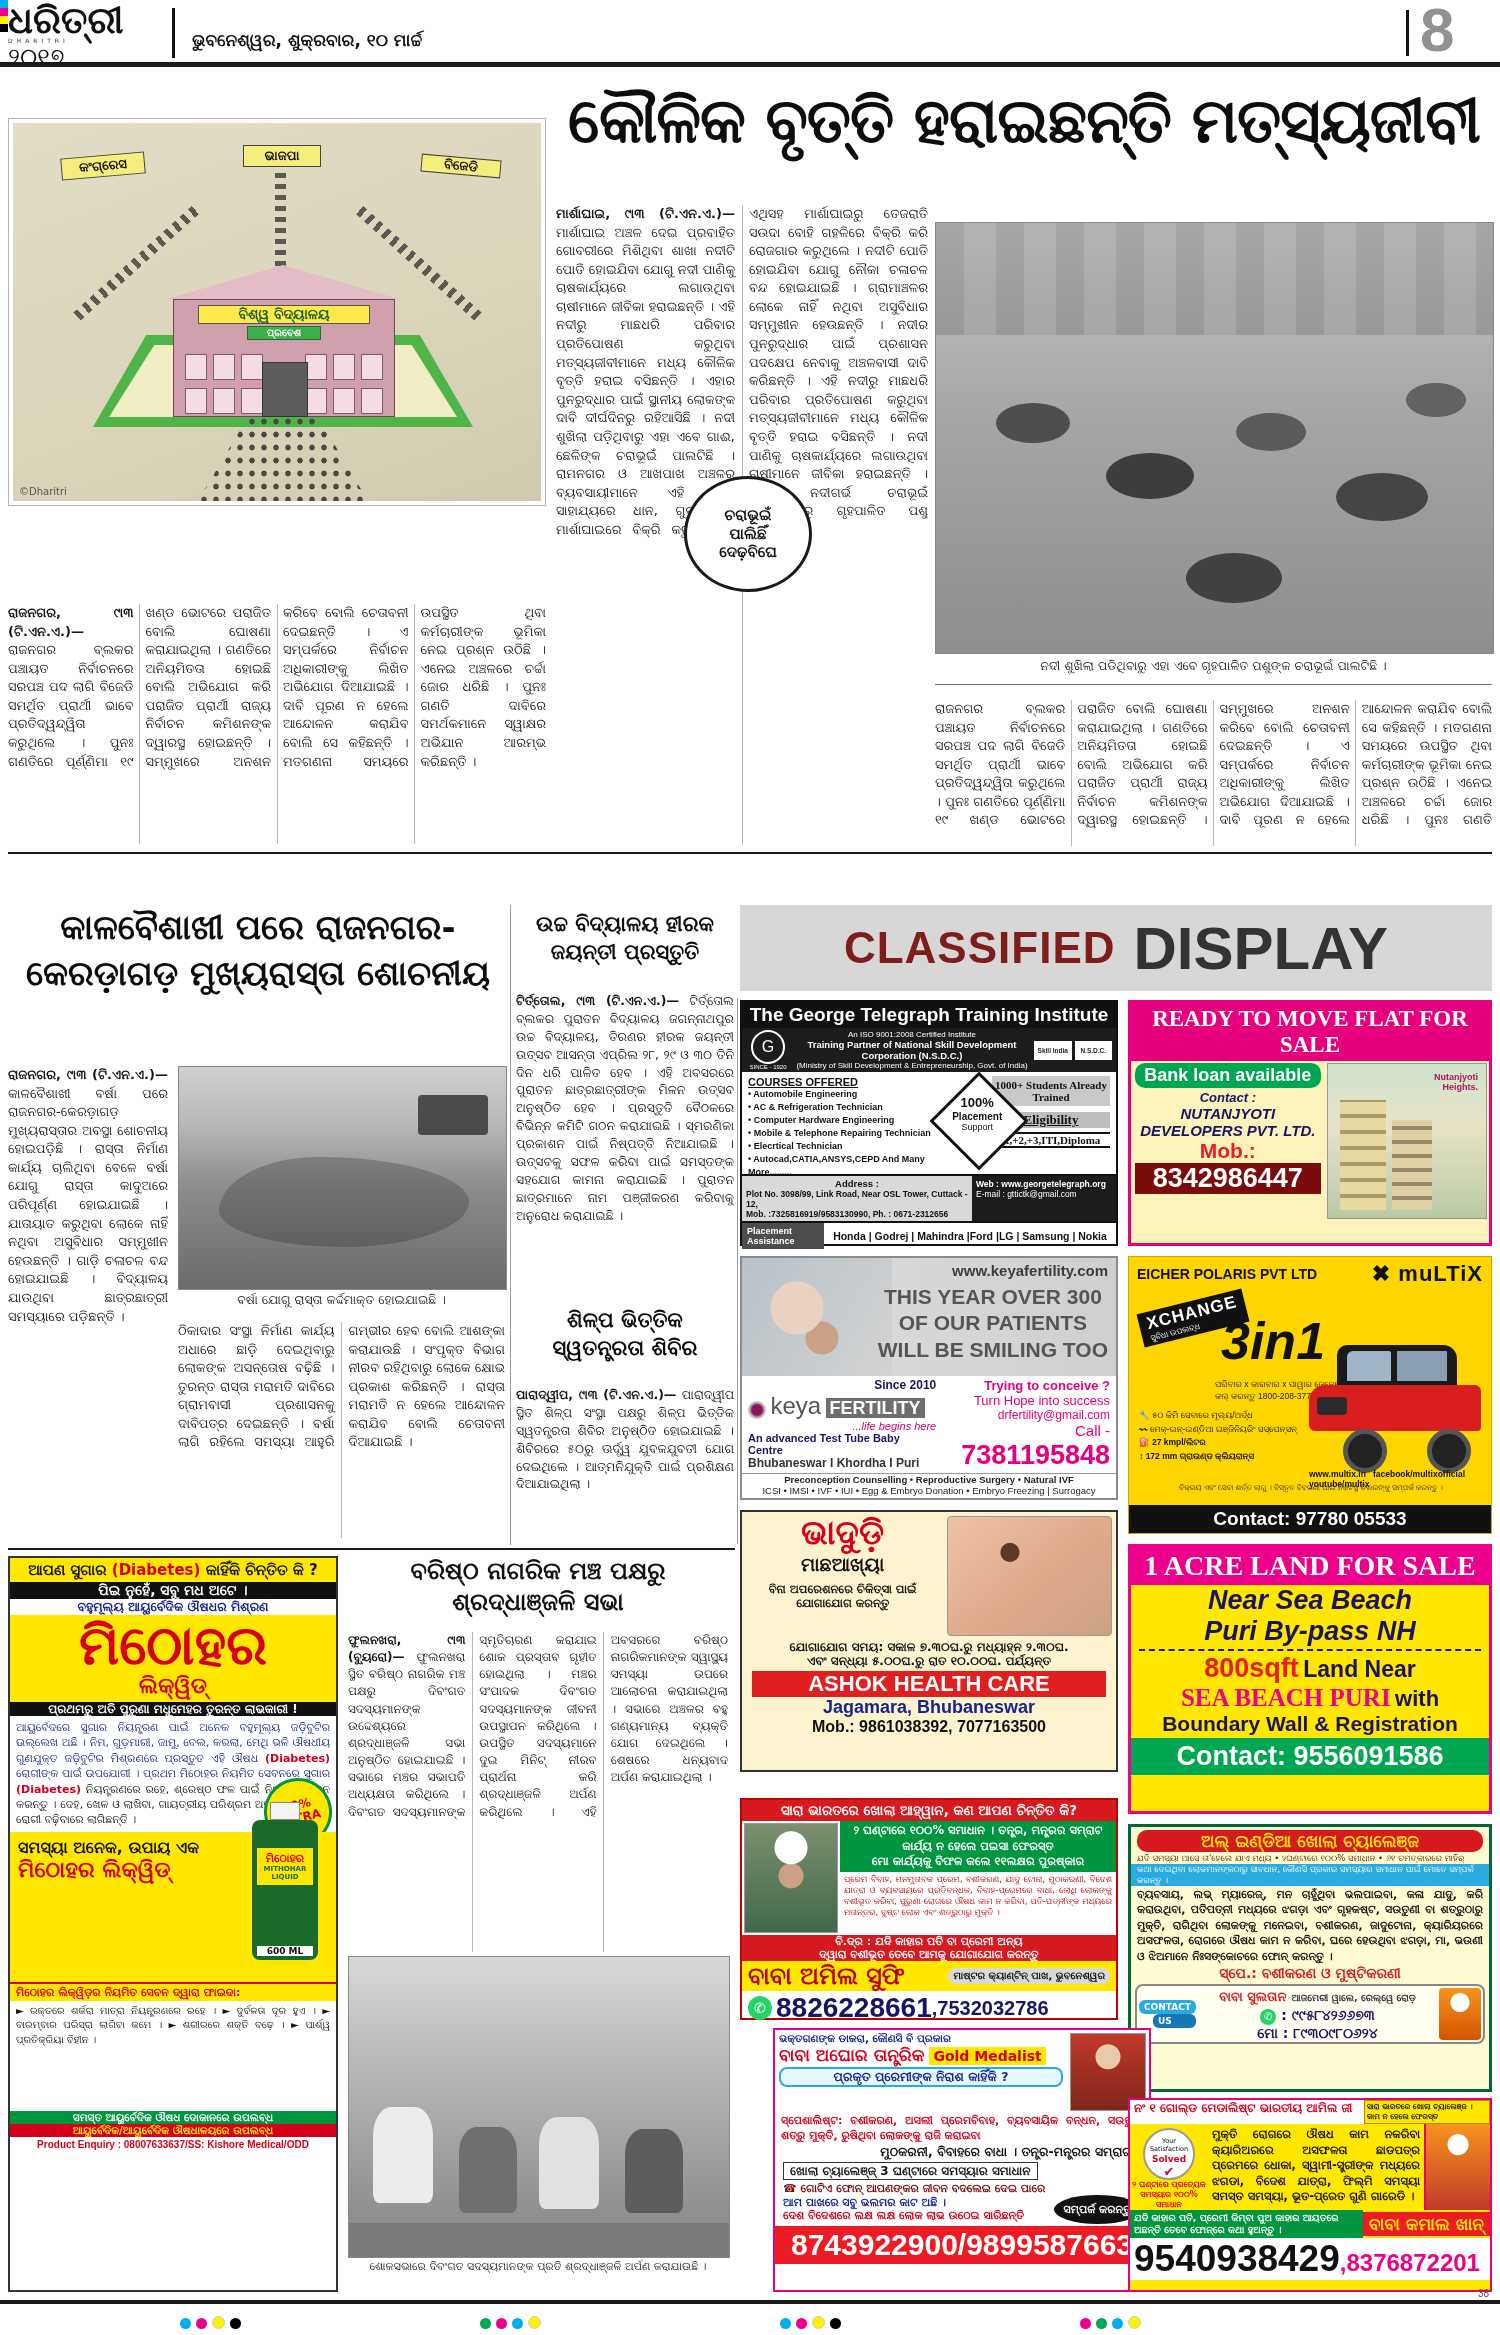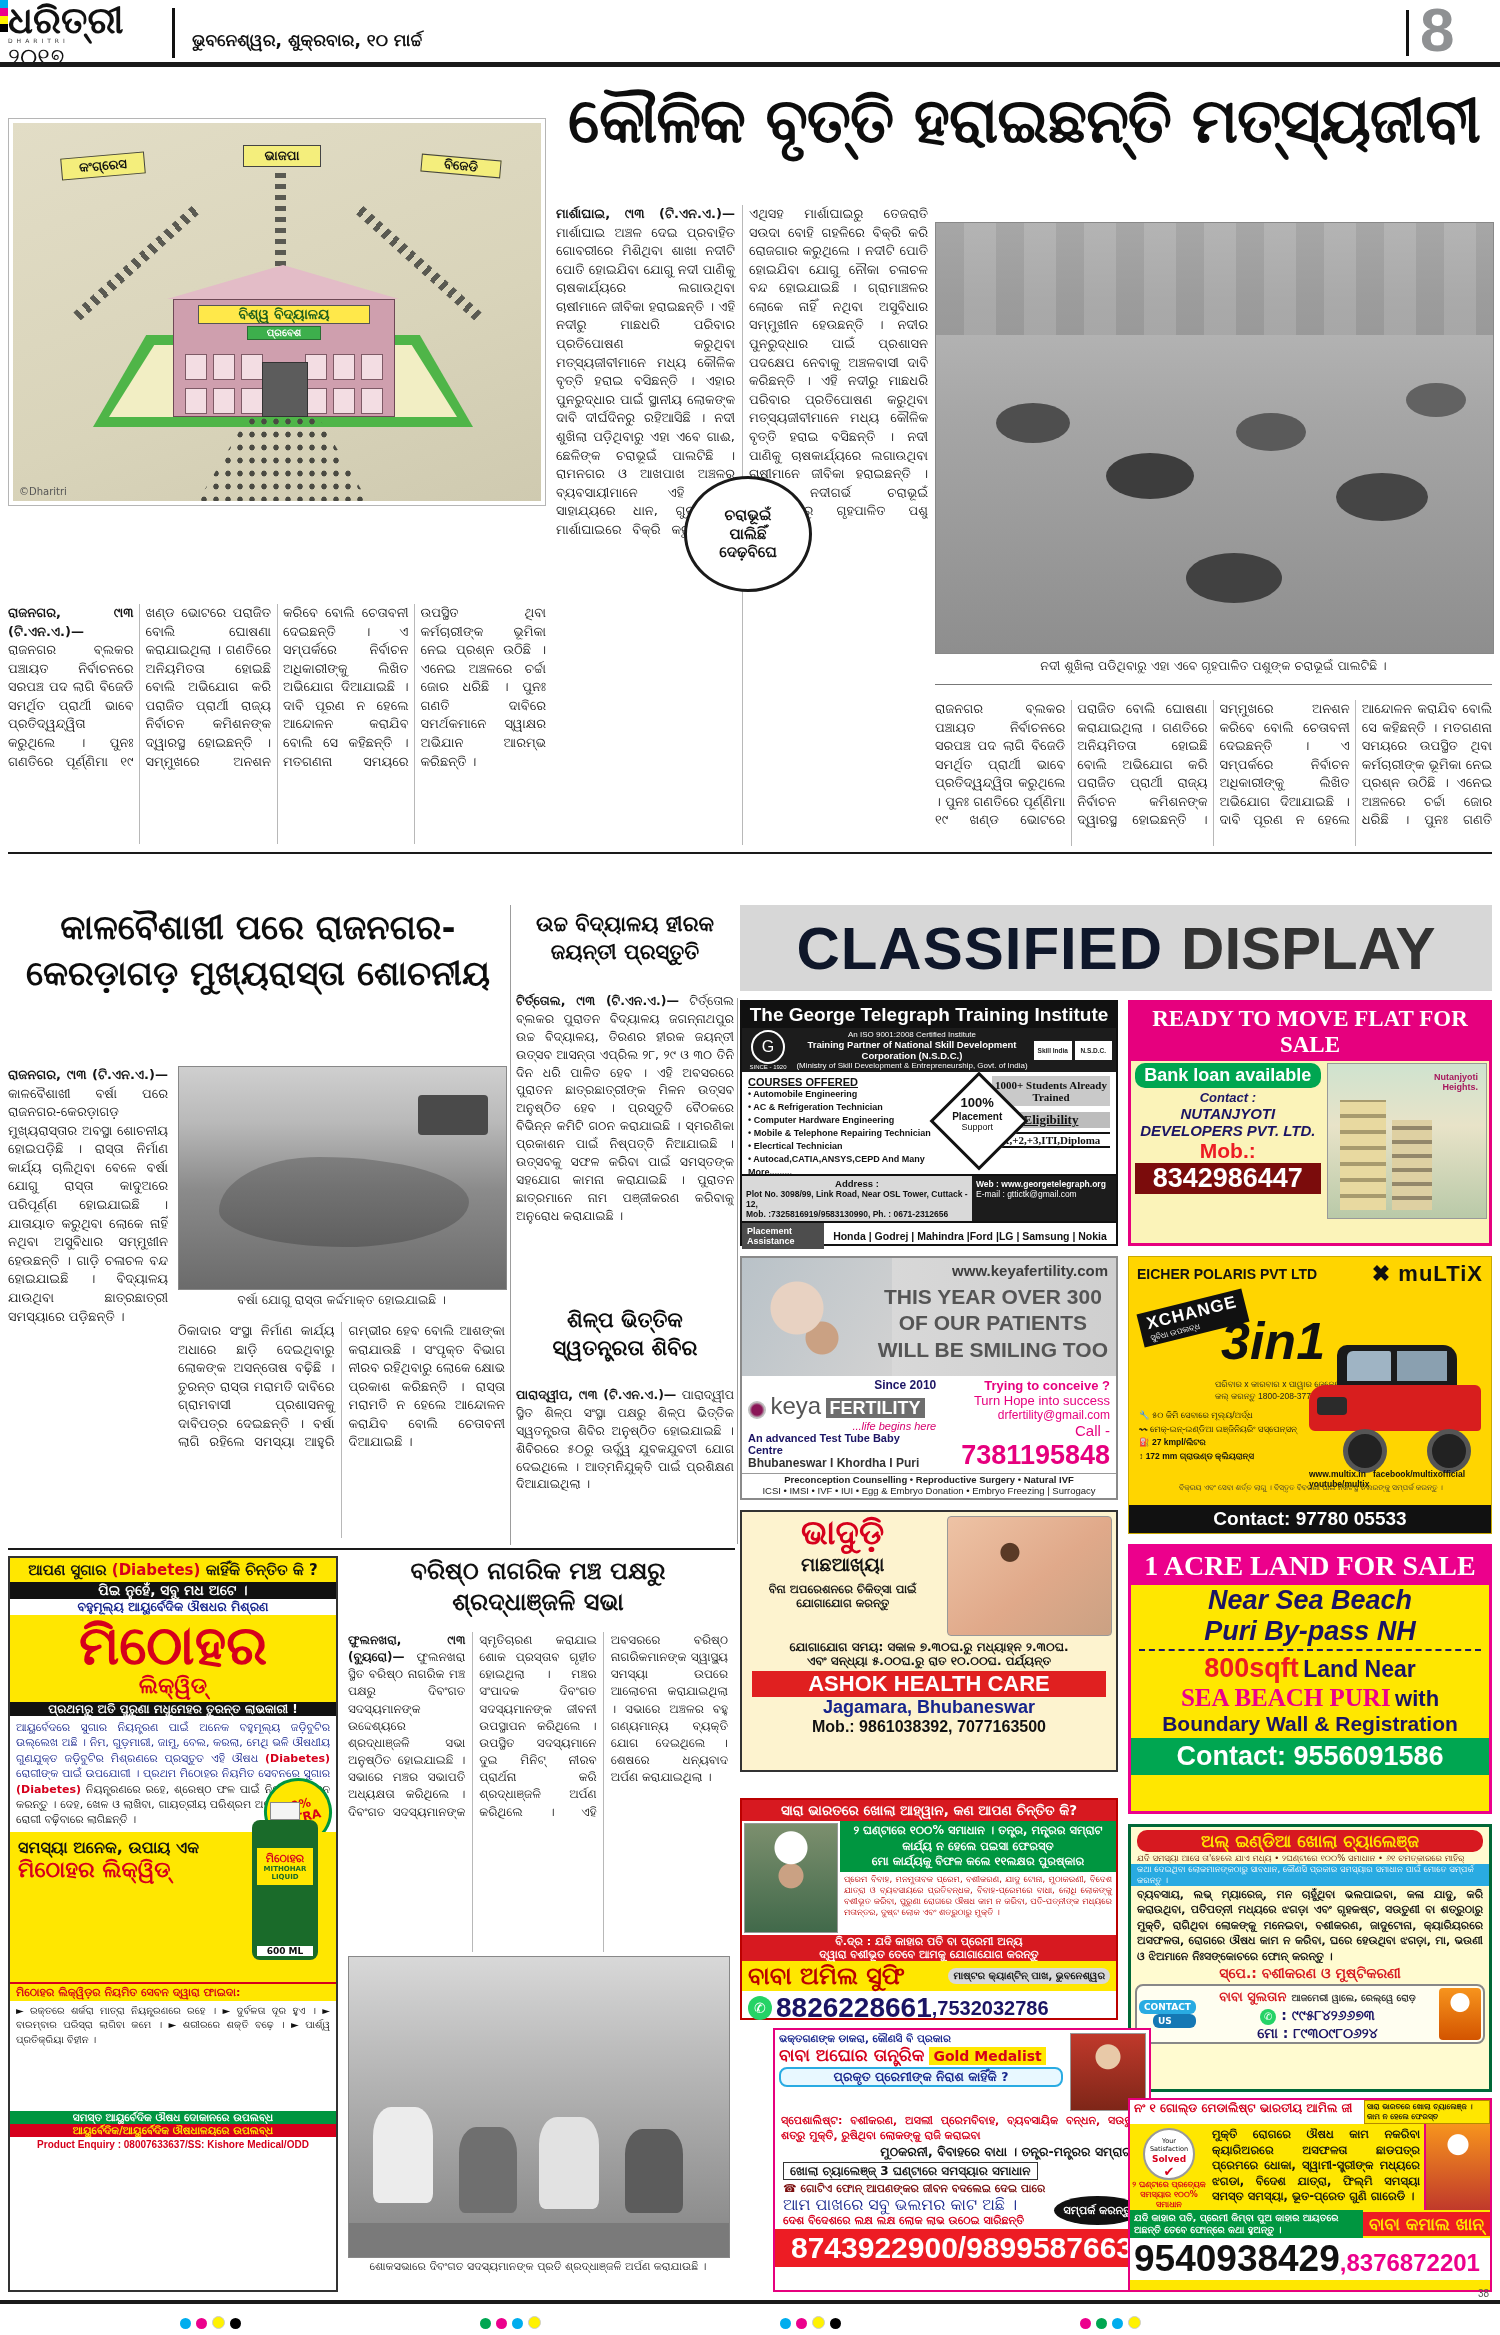--- a/index.html
+++ b/index.html
@@ -160,21 +160,21 @@
     <div class="headline-m">ସ୍ୱତନ୍ତ୍ରତା ଶିବିର</div>
   </div>
   <div class="abs body-txt jt" style="left:516px;top:1386px;width:218px;height:152px;font-size:12.5px;">
     <span class="b">ପାରାଦ୍ୱୀପ, ୯ା୩ (ଟି.ଏନ.ଏ.)—</span>
     <span>ପାରାଦ୍ୱୀପ ସ୍ଥିତ ଶିଳ୍ପ ସଂସ୍ଥା ପକ୍ଷରୁ ଶିଳ୍ପ ଭିତ୍ତିକ ସ୍ୱତନ୍ତ୍ରତା ଶିବିର ଅନୁଷ୍ଠିତ ହୋଇଯାଇଛି । ଶିବିରରେ ୫୦ରୁ ଊର୍ଦ୍ଧ୍ୱ ଯୁବକଯୁବତୀ ଯୋଗ ଦେଇଥିଲେ । ଆତ୍ମନିଯୁକ୍ତି ପାଇଁ ପ୍ରଶିକ୍ଷଣ ଦିଆଯାଇଥିଲା ।</span>
   </div>
 
   <div class="abs rule-h" style="left:8px;top:1548px;width:727px;height:2px;"></div>
 
   <div class="abs ctr sans" style="left:740px;top:905px;width:752px;height:86px;background:#d7d7d7;display:flex;align-items:center;justify-content:center;">
-    <span style="font-size:60px;font-weight:bold;color:#0f172a;letter-spacing:1px;">CLASSIFIED</span>
+    <span style="font-size:44px;font-weight:bold;color:#7f1d1d;letter-spacing:1px;">CLASSIFIED</span>
     <span style="font-size:60px;font-weight:bold;color:#333;margin-left:18px;">DISPLAY</span>
   </div>
 
   <div class="abs adbox sans" style="left:740px;top:1000px;width:378px;height:246px;border:2px solid #111;background:#fff;">
     <div class="ctr" style="background:#111;color:#fff;font-size:19px;font-weight:bold;padding:2px 0;">The George Telegraph Training Institute</div>
     <div style="background:#1c1c1c;color:#fff;display:flex;align-items:center;padding:2px 4px;">
       <div class="ctr" style="width:44px;">
         <div style="width:30px;height:30px;border:2px solid #fff;border-radius:50%;margin:0 auto;font-size:16px;line-height:30px;">G</div>
         <div style="font-size:6px;">SINCE - 1920</div>
       </div>
@@ -419,21 +419,21 @@
         <div class="ctr" style="border:2px solid #29abe2;border-radius:8px;background:#e8f8ff;color:#16248c;font-size:12.5px;font-weight:bold;margin-top:2px;">ପ୍ରକୃତ ପ୍ରେମୀଙ୍କ ନିରାଶ କାହିଁକି ?</div>
       </div>
       <div style="width:74px;height:76px;background:radial-gradient(circle at 50% 30%,#e8c9a8 12px,rgba(0,0,0,0) 13px),linear-gradient(180deg,#c0392b,#7e2618);border:1px solid #999;margin:3px;"></div>
     </div>
     <div class="jt" style="font-size:11px;color:#d6001c;font-weight:bold;padding:0 6px;line-height:1.35;">ସ୍ପେଶାଲିଷ୍ଟ: ବଶୀକରଣ, ଅସଲୀ ପ୍ରେମବିବାହ, ବ୍ୟବସାୟିକ ବନ୍ଧନ, ସଉତୁଣୀ ଶତ୍ରୁ ମୁକ୍ତି, ରୁଷିଥିବା ଲୋକଙ୍କୁ ରାଜି କରାଇବା</div>
     <div style="font-size:12.5px;font-weight:bold;text-align:right;padding:0 8px;">ମୁଠକରନୀ, ବିବାହରେ ବାଧା । ତନ୍ତ୍ର-ମନ୍ତ୍ରର ସମ୍ରାଟ ।</div>
     <div style="border:1px solid #333;display:inline-block;font-size:12px;font-weight:bold;margin:2px 8px;padding:1px 6px;">ଖୋଲା ଚ୍ୟାଲେଞ୍ଜ୍ 3 ଘଣ୍ଟାରେ ସମସ୍ୟାର ସମାଧାନ</div>
     <div style="font-size:11px;font-weight:bold;color:#7a0c0c;padding:0 8px;">☎ <span>ଗୋଟିଏ ଫୋନ୍ ଆପଣଙ୍କର ଜୀବନ ବଦଲେଇ ଦେଇ ପାରେ</span></div>
     <div style="display:flex;align-items:center;padding:0 8px;">
       <div style="flex:1;">
-        <div style="font-size:16px;font-weight:normal;color:#16248c;">ଆମ ପାଖରେ ସବୁ ଭଲମର କାଟ ଅଛି ।</div>
+        <div style="font-size:11px;font-weight:bold;color:#16248c;">ଆମ ପାଖରେ ସବୁ ଭଲମର କାଟ ଅଛି ।</div>
         <div style="font-size:11px;font-weight:bold;color:#d6001c;">ଦେଶ ବିଦେଶରେ ଲକ୍ଷ ଲକ୍ଷ ଲୋକ ଲାଭ ଉଠେଇ ସାରିଛନ୍ତି</div>
       </div>
       <div style="background:#111;color:#fff;border-radius:50%;font-size:11px;font-weight:bold;padding:8px 10px;">ସମ୍ପର୍କ କରନ୍ତୁ</div>
     </div>
     <div class="ctr sans" style="background:#ed1c24;color:#fff;font-size:30px;font-weight:bold;margin-top:2px;padding:2px 0;">8743922900/9899587663</div>
   </div>
 
   <div class="abs adbox" style="left:1128px;top:2098px;width:364px;height:194px;border:2px solid #e6007e;background:#ffe700;">
     <div style="display:flex;background:#fff;align-items:flex-start;">
       <div style="flex:1;font-size:12px;font-weight:bold;color:#d6001c;padding:1px 4px;">ନଂ ୧ ଗୋଲ୍ଡ ମେଡାଲିଷ୍ଟ ଭାରତୀୟ ଆମିଲ ଜୀ</div>

